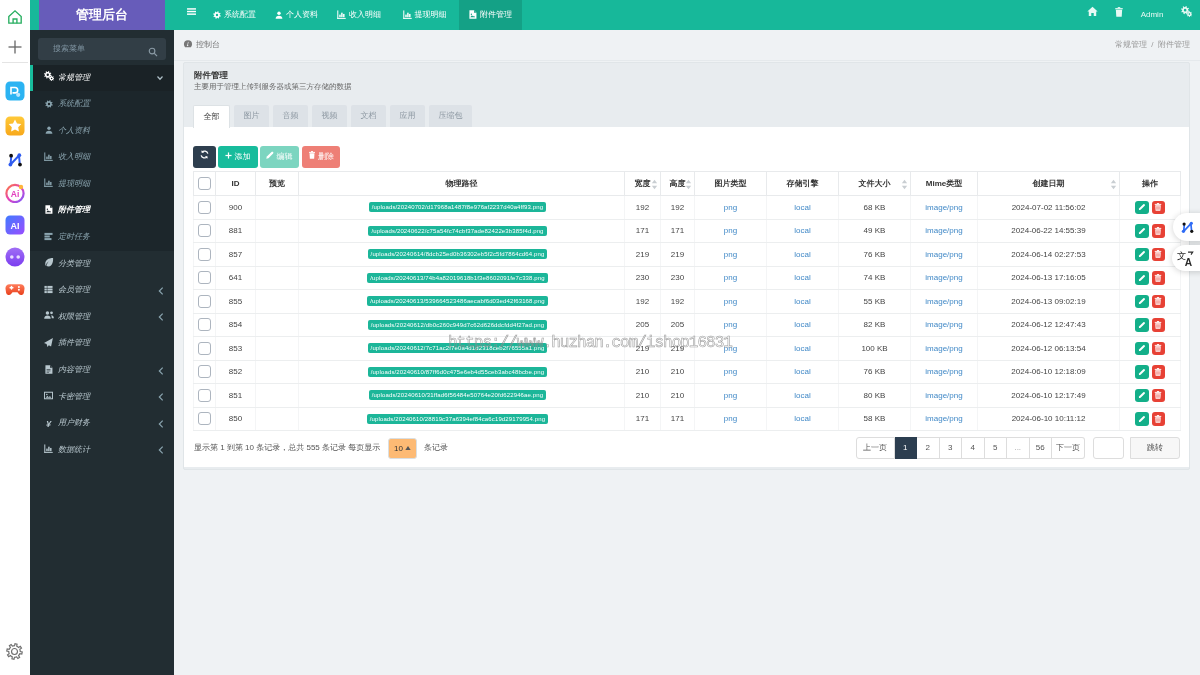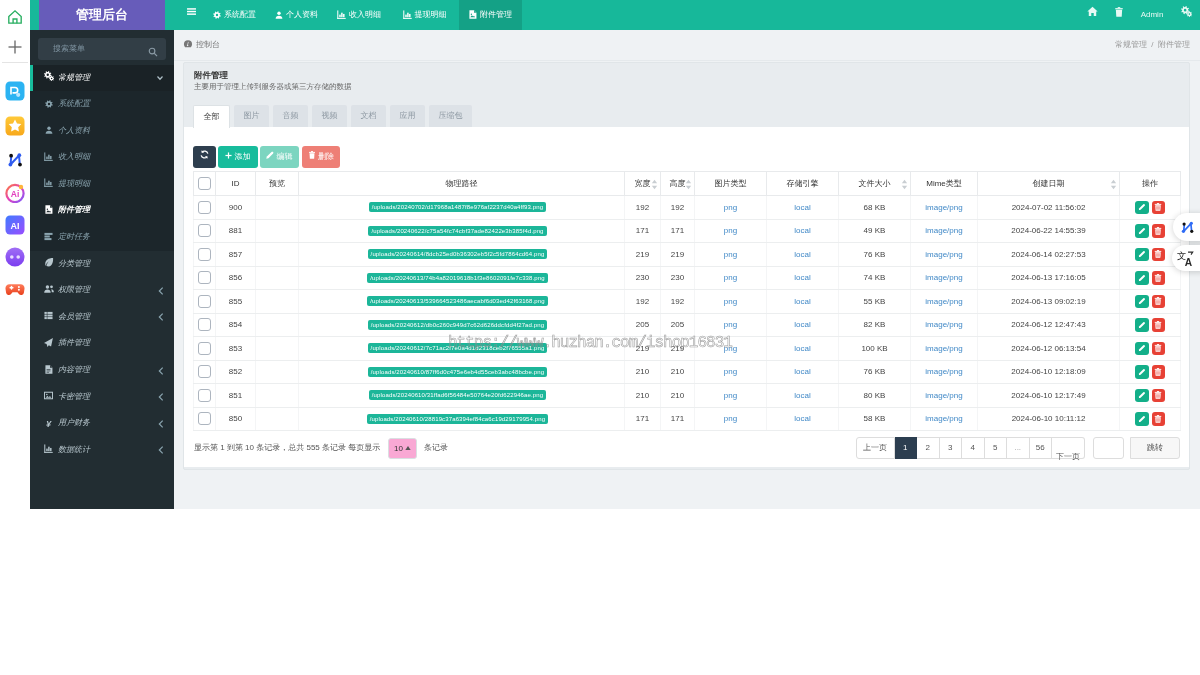--- a/index.html
+++ b/index.html
@@ -1,18 +1,18 @@
 <!DOCTYPE html>
 <html><head>
 <meta charset="utf-8">
 <style>
 * { margin:0; padding:0; box-sizing:border-box; }
 html,body { width:1200px; height:675px; overflow:hidden; font-family:"Liberation Sans",sans-serif; font-size:8px; background:#fff; }
 .abs { position:absolute; }
-#stage { position:relative; width:1200px; height:509px; overflow:hidden; }
+#stage { position:relative; width:1200px; height:675px; overflow:hidden; }
 
 
 #dock { position:absolute; left:0; top:0; width:30px; height:675px; background:#fff; z-index:30; }
 .dockicon { position:absolute; left:5px; width:20px; height:20px; }
 
 
 #sidebar { position:absolute; left:30px; top:0; width:144px; height:675px; background:#222d32; z-index:20; }
 #logo { position:absolute; left:0; top:0; width:144px; height:30px; background:#17b89a; }
 #logo .pur { position:absolute; left:9px; top:0; width:126px; height:30px; background:#675cba; color:#fff; font-size:13px; font-weight:bold; text-align:center; line-height:30px; }
 #sbsearch { position:absolute; left:8px; top:38px; width:128px; height:22px; background:#323e46; border-radius:3px; color:#7f93a0; line-height:22px; padding-left:15px; font-size:8px; }
@@ -50,34 +50,34 @@
 
 #toolbar { position:absolute; left:9px; top:19px; height:22px; white-space:nowrap; }
 .btn { display:inline-block; height:22px; line-height:22px; border-radius:3px; color:#fff; font-size:8px; text-align:center; vertical-align:top; }
 #tb-right { position:absolute; left:775px; top:19px; height:22px; white-space:nowrap;margin-top:25px; }
 .grpbtn { display:inline-block; height:22px; border:1px solid #dde1e5; background:#edf0f2; line-height:20px; vertical-align:top; text-align:center; }
 .grpbtn svg { vertical-align:-1px; }
 
 
 table { border-collapse:collapse; table-layout:fixed; }
 #tbl { position:absolute; left:9px; top:44px; width:987px; font-size:8px; color:#444; }
-#tbl th { font-weight:normal; border:1px solid #e8eaec; height:24px; background:#fff; position:relative; font-size:8px; color:#333; }
+#tbl th { font-weight:bold; border:1px solid #e8eaec; height:24px; background:#fff; position:relative; font-size:8px; color:#333; }
 #tbl td { border:1px solid #f4f5f6; border-top:none; border-bottom:1px solid #eceeef; height:23.5px; text-align:center; overflow:hidden; }
 #tbl .badge { display:inline-block; background:#1cb699; color:#fff; font-size:6px; padding:2px 3px; border-radius:2px; letter-spacing:0.13px; position:relative; left:-4px; }
 #tbl a { color:#4189c7; text-decoration:none; }
 .sorter { position:absolute; right:2px; top:7px; }
 .opbtn { display:inline-block; width:13.5px; height:13.5px; border-radius:3px; vertical-align:middle; position:relative; }
 .opbtn svg { position:absolute; left:50%; top:50%; transform:translate(-50%,-50%); }
 .opbtn.g { background:#13af89; margin-right:3px; }
 .opbtn.r { background:#e74135; }
 
 
 #pfoot { position:absolute; left:9px; top:303px; width:987px; height:36px; color:#555; font-size:8px; }
 #pfoot .info { position:absolute; left:1px; top:13px; line-height:9px; }
-#psel { position:absolute; left:195px; top:7.5px; width:29px; height:21px; border:1px solid #dadfe2; border-radius:3px; text-align:center; line-height:19px; font-size:8px; color:#333; background:#f9a8d4; }
+#psel { position:absolute; left:195px; top:7.5px; width:29px; height:21px; border:1px solid #dadfe2; border-radius:3px; text-align:center; line-height:19px; font-size:8px; color:#333; background:#fdba74; }
 #pager { position:absolute; right:0; top:7px; height:22px; }
 .pg { float:left; min-width:22.5px; height:22px; line-height:20px; background:#fff; border:1px solid #ddd; border-left:none; text-align:center; color:#555; padding:0 4px; font-size:8px; }
 .pg.first { border-left:1px solid #ddd; border-radius:3px 0 0 3px; }
 .pg.last { border-radius:0 3px 3px 0; }
 .pg.on { background:#2c3e50; border-color:#2c3e50; color:#fff; }
 
 
 #wm { position:absolute; left:448px; top:334px; font-family:"Liberation Mono",monospace; font-size:16px; color:transparent; -webkit-text-stroke:0.58px #8d8d8d; opacity:0.85; letter-spacing:-1px; z-index:40; }
 
 
@@ -143,40 +143,40 @@
                 <g fill="#8aa4af">
                   <rect x="0.8" y="1.6" width="14.4" height="3.6"></rect>
                   <rect x="0.8" y="6.2" width="9.5" height="3.6"></rect>
                   <rect x="0.8" y="10.8" width="12.5" height="3.6"></rect>
                 </g>
               </svg></span>定时任务</div>
 </div>
 <div class="mi"><span class="ic"><svg width="10" height="10" viewBox="0 0 16 16">
               <path fill="#b8c7ce" d="M14.5 1.5C7 1.5 2.3 4.8 2 10.3c-.1 1.7.3 3.2.9 3.7.4-2.5 1.9-5.6 5.2-7.3-2.3 2.1-4 4.8-4.2 7.5.9.4 2.1.8 3.6.8 6-.1 7.5-8.5 7-13.5z"></path>
             </svg></span>分类管理</div>
-<div class="mi"><span class="ic"><svg width="10" height="10" viewBox="0 0 16 16">
-              <g fill="#b8c7ce">
-                <circle cx="5.5" cy="4.8" r="2.8"></circle>
-                <path d="M.3 13.8c0-3.4 2.4-5.1 5.2-5.1s5.2 1.7 5.2 5.1z"></path>
-                <circle cx="12" cy="4.4" r="2.2"></circle>
-                <path d="M11.5 8.4c2.5.1 4.3 1.7 4.3 4.6h-3.4c0-1.9-.3-3.5-.9-4.6z"></path>
-              </g>
-            </svg></span>权限管理<span class="ar"><svg width="6" height="8" viewBox="0 0 8 12">
-              <path fill="none" stroke="#8aa4af" stroke-width="1.8" d="M6.5 1 1.5 6l5 5"></path>
-            </svg></span></div>
 <div class="mi"><span class="ic"><svg width="9" height="9" viewBox="0 0 16 16">
               <g fill="#b8c7ce">
                 <rect x="0.8" y="1.6" width="4.2" height="3.6"></rect>
                 <rect x="6" y="1.6" width="9.2" height="3.6"></rect>
                 <rect x="0.8" y="6.2" width="4.2" height="3.6"></rect>
                 <rect x="6" y="6.2" width="9.2" height="3.6"></rect>
                 <rect x="0.8" y="10.8" width="4.2" height="3.6"></rect>
                 <rect x="6" y="10.8" width="9.2" height="3.6"></rect>
               </g>
             </svg></span>会员管理<span class="ar"><svg width="6" height="8" viewBox="0 0 8 12">
+              <path fill="none" stroke="#8aa4af" stroke-width="1.8" d="M6.5 1 1.5 6l5 5"></path>
+            </svg></span></div>
+<div class="mi"><span class="ic"><svg width="10" height="10" viewBox="0 0 16 16">
+              <g fill="#b8c7ce">
+                <circle cx="5.5" cy="4.8" r="2.8"></circle>
+                <path d="M.3 13.8c0-3.4 2.4-5.1 5.2-5.1s5.2 1.7 5.2 5.1z"></path>
+                <circle cx="12" cy="4.4" r="2.2"></circle>
+                <path d="M11.5 8.4c2.5.1 4.3 1.7 4.3 4.6h-3.4c0-1.9-.3-3.5-.9-4.6z"></path>
+              </g>
+            </svg></span>权限管理<span class="ar"><svg width="6" height="8" viewBox="0 0 8 12">
               <path fill="none" stroke="#8aa4af" stroke-width="1.8" d="M6.5 1 1.5 6l5 5"></path>
             </svg></span></div>
 <div class="mi"><span class="ic"><svg width="9" height="9" viewBox="0 0 16 16">
               <path fill="#b8c7ce" d="M15.8.2 0 8.8l4.6 1.9L6.2 16l2.3-3.1 4.1 2z"></path>
             </svg></span>插件管理</div>
 <div class="mi"><span class="ic"><svg width="9" height="9" viewBox="0 0 16 16">
               <g fill="#b8c7ce">
                 <path d="M2.5 0.5h8l4.5 4.5v10.5H2.5z"></path>
                 <path fill="#222d32" d="M10.8 0.8l3.9 3.9h-3.9z"></path>
                 <g stroke="#222d32" stroke-width="1.1">
@@ -468,21 +468,21 @@
                         <g stroke="#e74135" stroke-width="1.2">
                           <line x1="5.6" y1="6.5" x2="5.6" y2="13.5"></line>
                           <line x1="8" y1="6.5" x2="8" y2="13.5"></line>
                           <line x1="10.4" y1="6.5" x2="10.4" y2="13.5"></line>
                         </g>
                       </g>
                     </svg></span></td>
               </tr>
 <tr>
 <td><span style="display:inline-block;width:13px;height:13px;border:1px solid #adb5bf;border-radius:3px;background:#fff;vertical-align:middle;"></span></td>
-                <td>856</td>
+                <td>641</td>
                 <td></td>
 <td><span class="badge">/uploads/20240613/74b4a82019618b1f3e8602091fe7c338.png</span></td>
 <td>230</td>
                 <td>230</td>
 <td><a>png</a></td>
                 <td><a>local</a></td>
 <td>74 KB</td>
                 <td><a>image/png</a></td>
 <td>2024-06-13 17:16:05</td>
 <td><span class="opbtn g"><svg width="7" height="7" viewBox="0 0 16 16">
@@ -672,21 +672,21 @@
             <div class="info" style="left:231px;">条记录</div>
           <div id="pager">
               <span class="pg first" style="padding:0 6.5px;">上一页</span>
               <span class="pg on">1</span>
               <span class="pg">2</span>
               <span class="pg">3</span>
               <span class="pg">4</span>
               <span class="pg">5</span>
               <span class="pg" style="color:#999;">...</span>
               <span class="pg">56</span>
-              <span class="pg last" style="padding:9px 4px;">下一页</span>
+              <span class="pg last" style="padding:0 4px;">下一页</span>
               <span style="float:left;width:31px;height:22px;border:1px solid #ddd;border-radius:3px;margin-left:8px;background:#fff;"></span>
               <span class="pg first last" style="margin-left:6px;padding:0 16px;background:#f7f7f7;color:#444;">跳转</span>
             </div>
         </div>
       </div>
     </div>
   </div>
   <div id="dock">
       <div class="dockicon" style="top:8px;left:6px;width:18px;height:18px;"><svg width="18" height="18" viewBox="0 0 16 16">
           <g fill="none" stroke="#27ae60" stroke-width="1.2">

